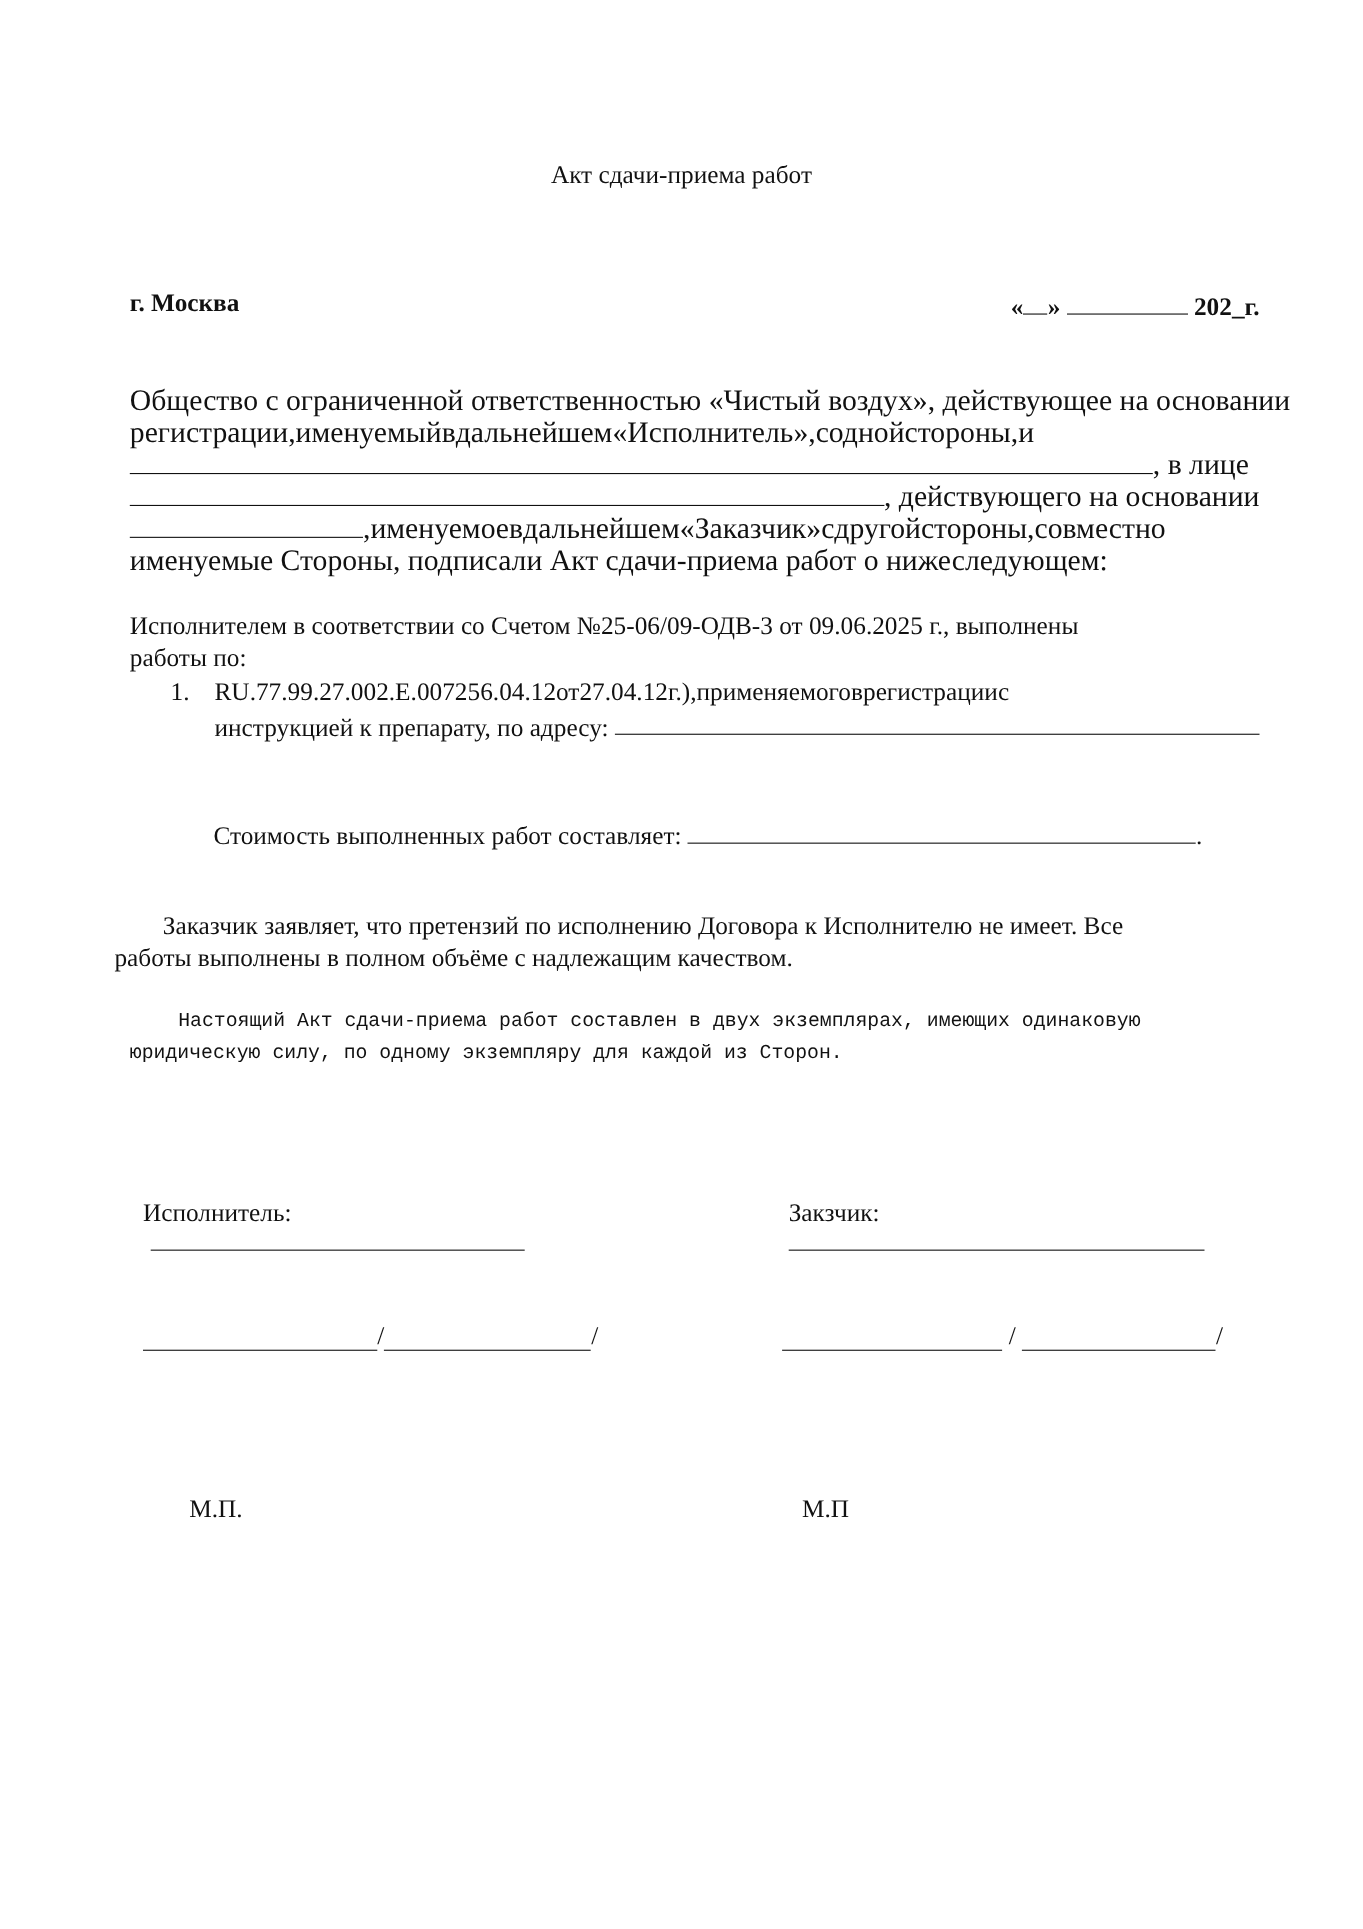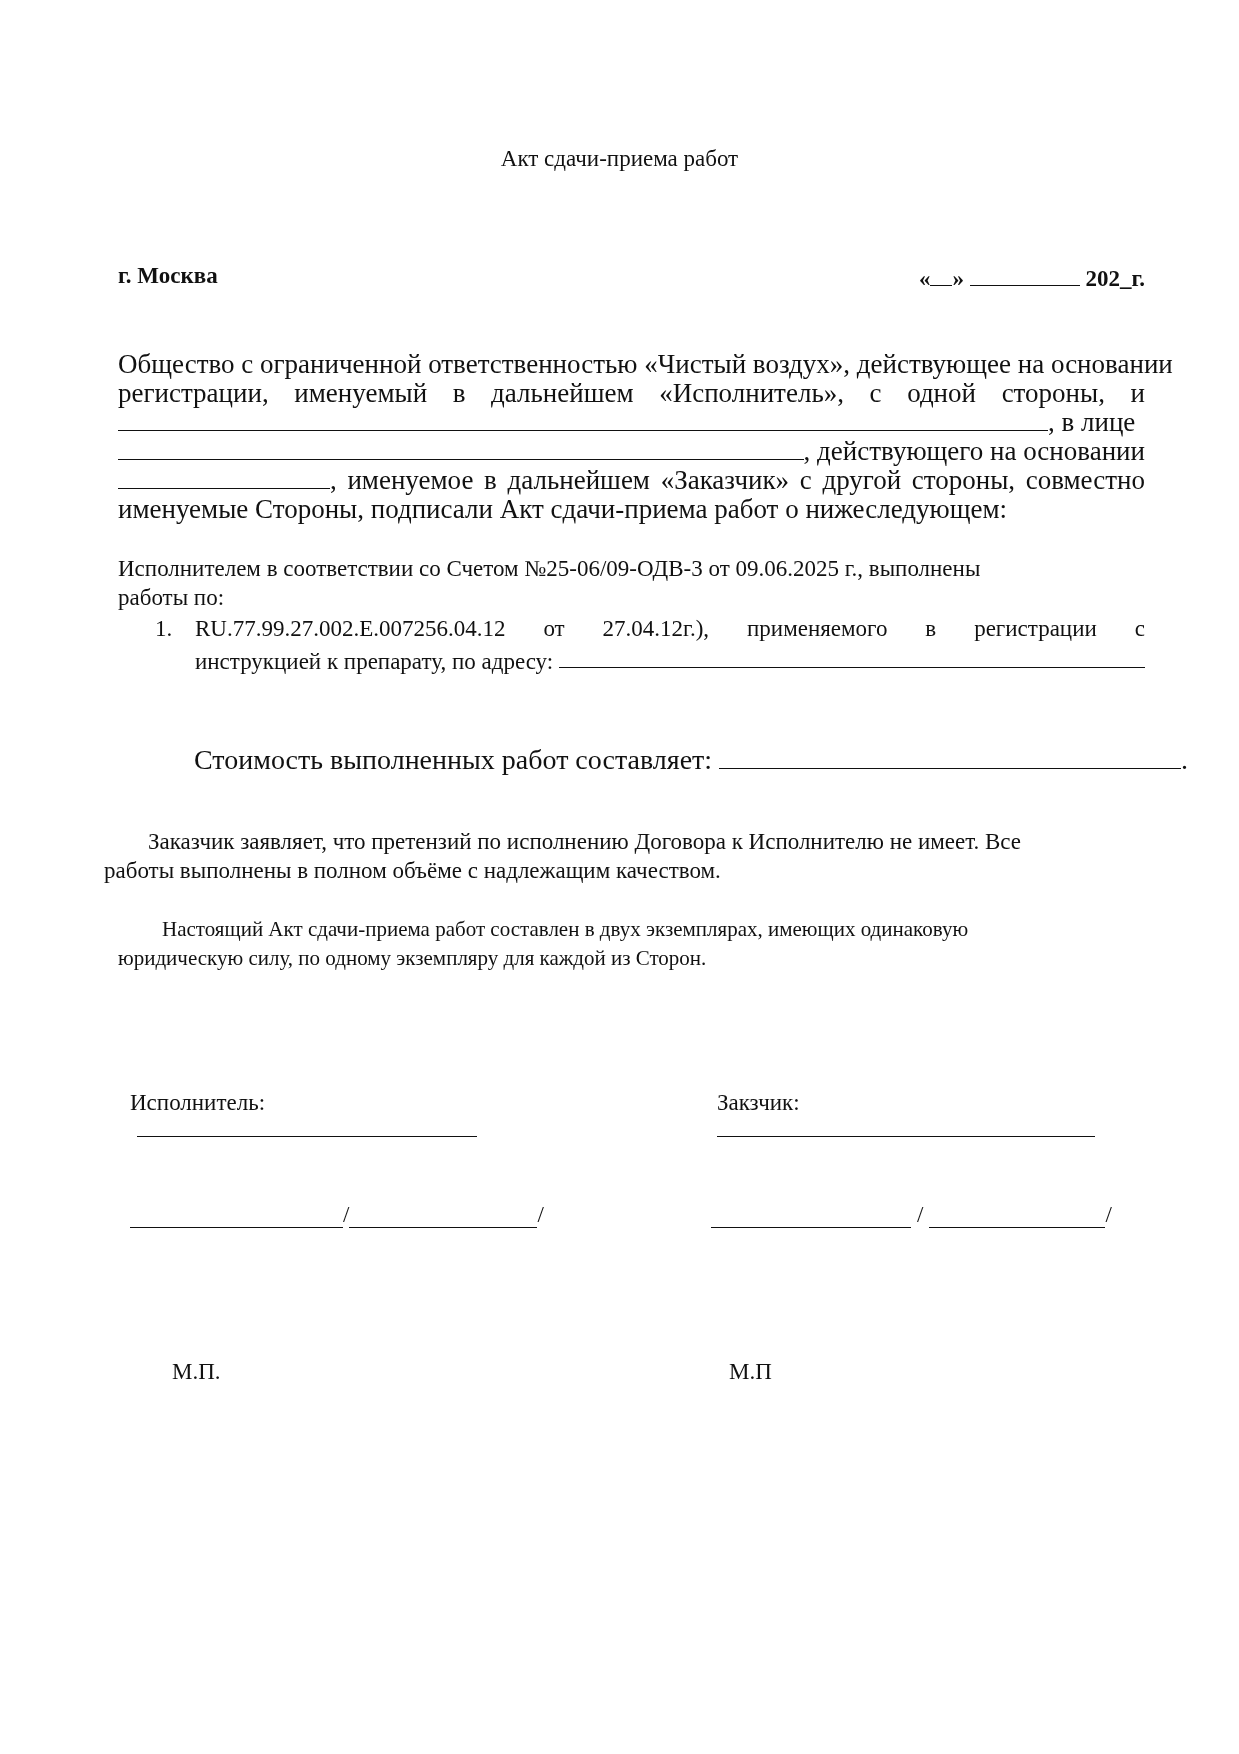--- a/index.html
+++ b/index.html
@@ -4,31 +4,31 @@
 <style>
   html, body { margin: 0; padding: 0; background: #ffffff; }
   body { width: 1239px; height: 1754px; position: relative; overflow: hidden;
          font-family: "Liberation Serif", "DejaVu Serif", serif; color: #111; }
   .abs { position: absolute; }
   .title { left: 0; width: 1239px; top: 146px; text-align: center; font-weight: normal; font-size: 23px; }
   .city { left: 118px; top: 263px; font-weight: bold; font-size: 23px; }
   .date { right: 94px; top: 263px; font-weight: bold; font-size: 23px; }
   .body-text { font-size: 27px; line-height: 29px; }
   .para1 { left: 118px; top: 350px; width: 1027px; text-align: justify; }
-  .line { display: flex; justify-content: space-between; white-space: nowrap; }
+  .line { display: flex; justify-content: flex-start; white-space: nowrap; }
   .line.left { justify-content: flex-start; }
   .blank { display: inline-block; border-bottom: 1.5px solid #111; height: 22px; vertical-align: baseline; }
   .indent { display: inline-block; width: 52px; }
   .works-intro { left: 118px; top: 554px; width: 1000px; font-size: 23px; line-height: 29px; }
   .item { left: 155px; top: 612px; width: 990px; font-size: 23px; line-height: 33px; }
   .item-num { position: absolute; left: 0; top: 0; }
   .item-body { margin-left: 40px; }
-  .cost { left: 194px; top: 744px; font-size: 28px; text-align: right; }
+  .cost { left: 194px; top: 744px; font-size: 23px; text-align: right; }
   .para2 { left: 104px; top: 827px; width: 1027px; font-size: 23px; line-height: 29px; }
-  .para3 { left: 118px; top: 915px; width: 1027px; font-size: 21px; line-height: 29px; }
+  .para3 { left: 118px; top: 915px; width: 1027px; font-size: 18px; line-height: 29px; font-family: Liberation Mono, monospace; }
   .sig-label { font-size: 23px; top: 1090px; }
   .sig-line { border-bottom: 1.5px solid #111; height: 0; }
   .slash-row { font-size: 23px; top: 1202px; display: flex; align-items: flex-end; }
   .mp { font-size: 23px; top: 1320px; margin-top: 39px; }
 </style>
 </head>
 <body>
 
 <div class="abs title">Акт сдачи-приема работ</div>
 

